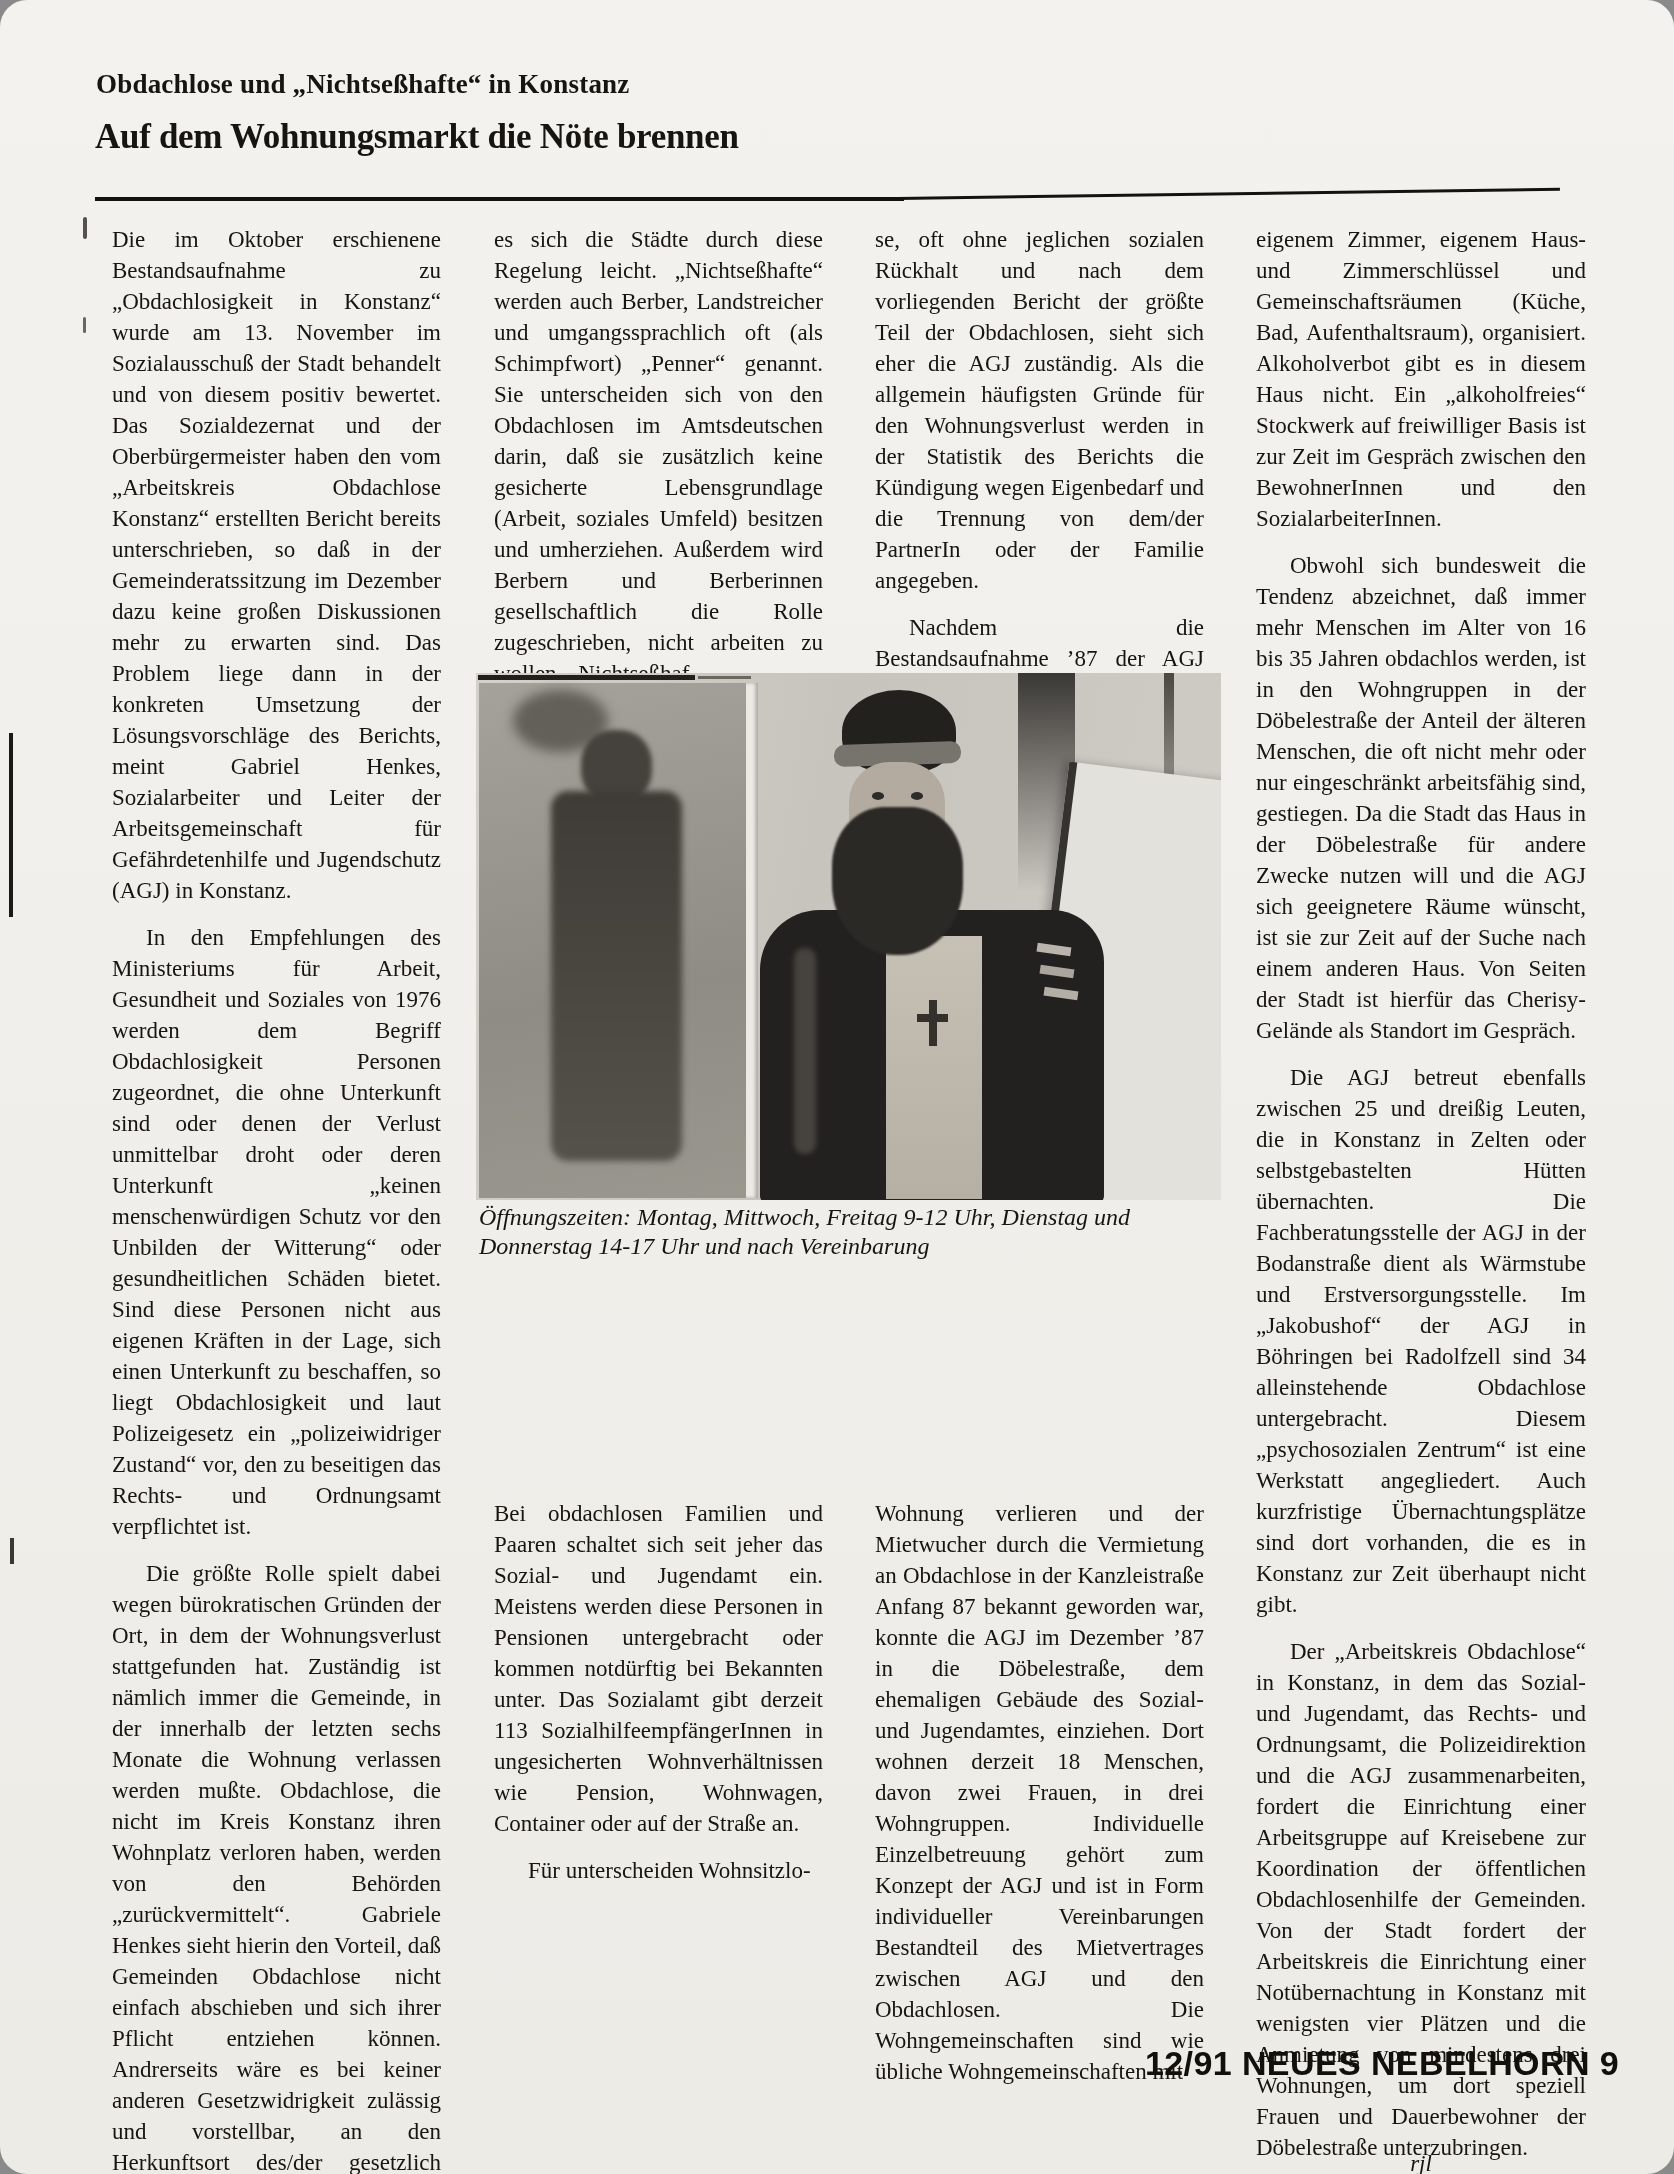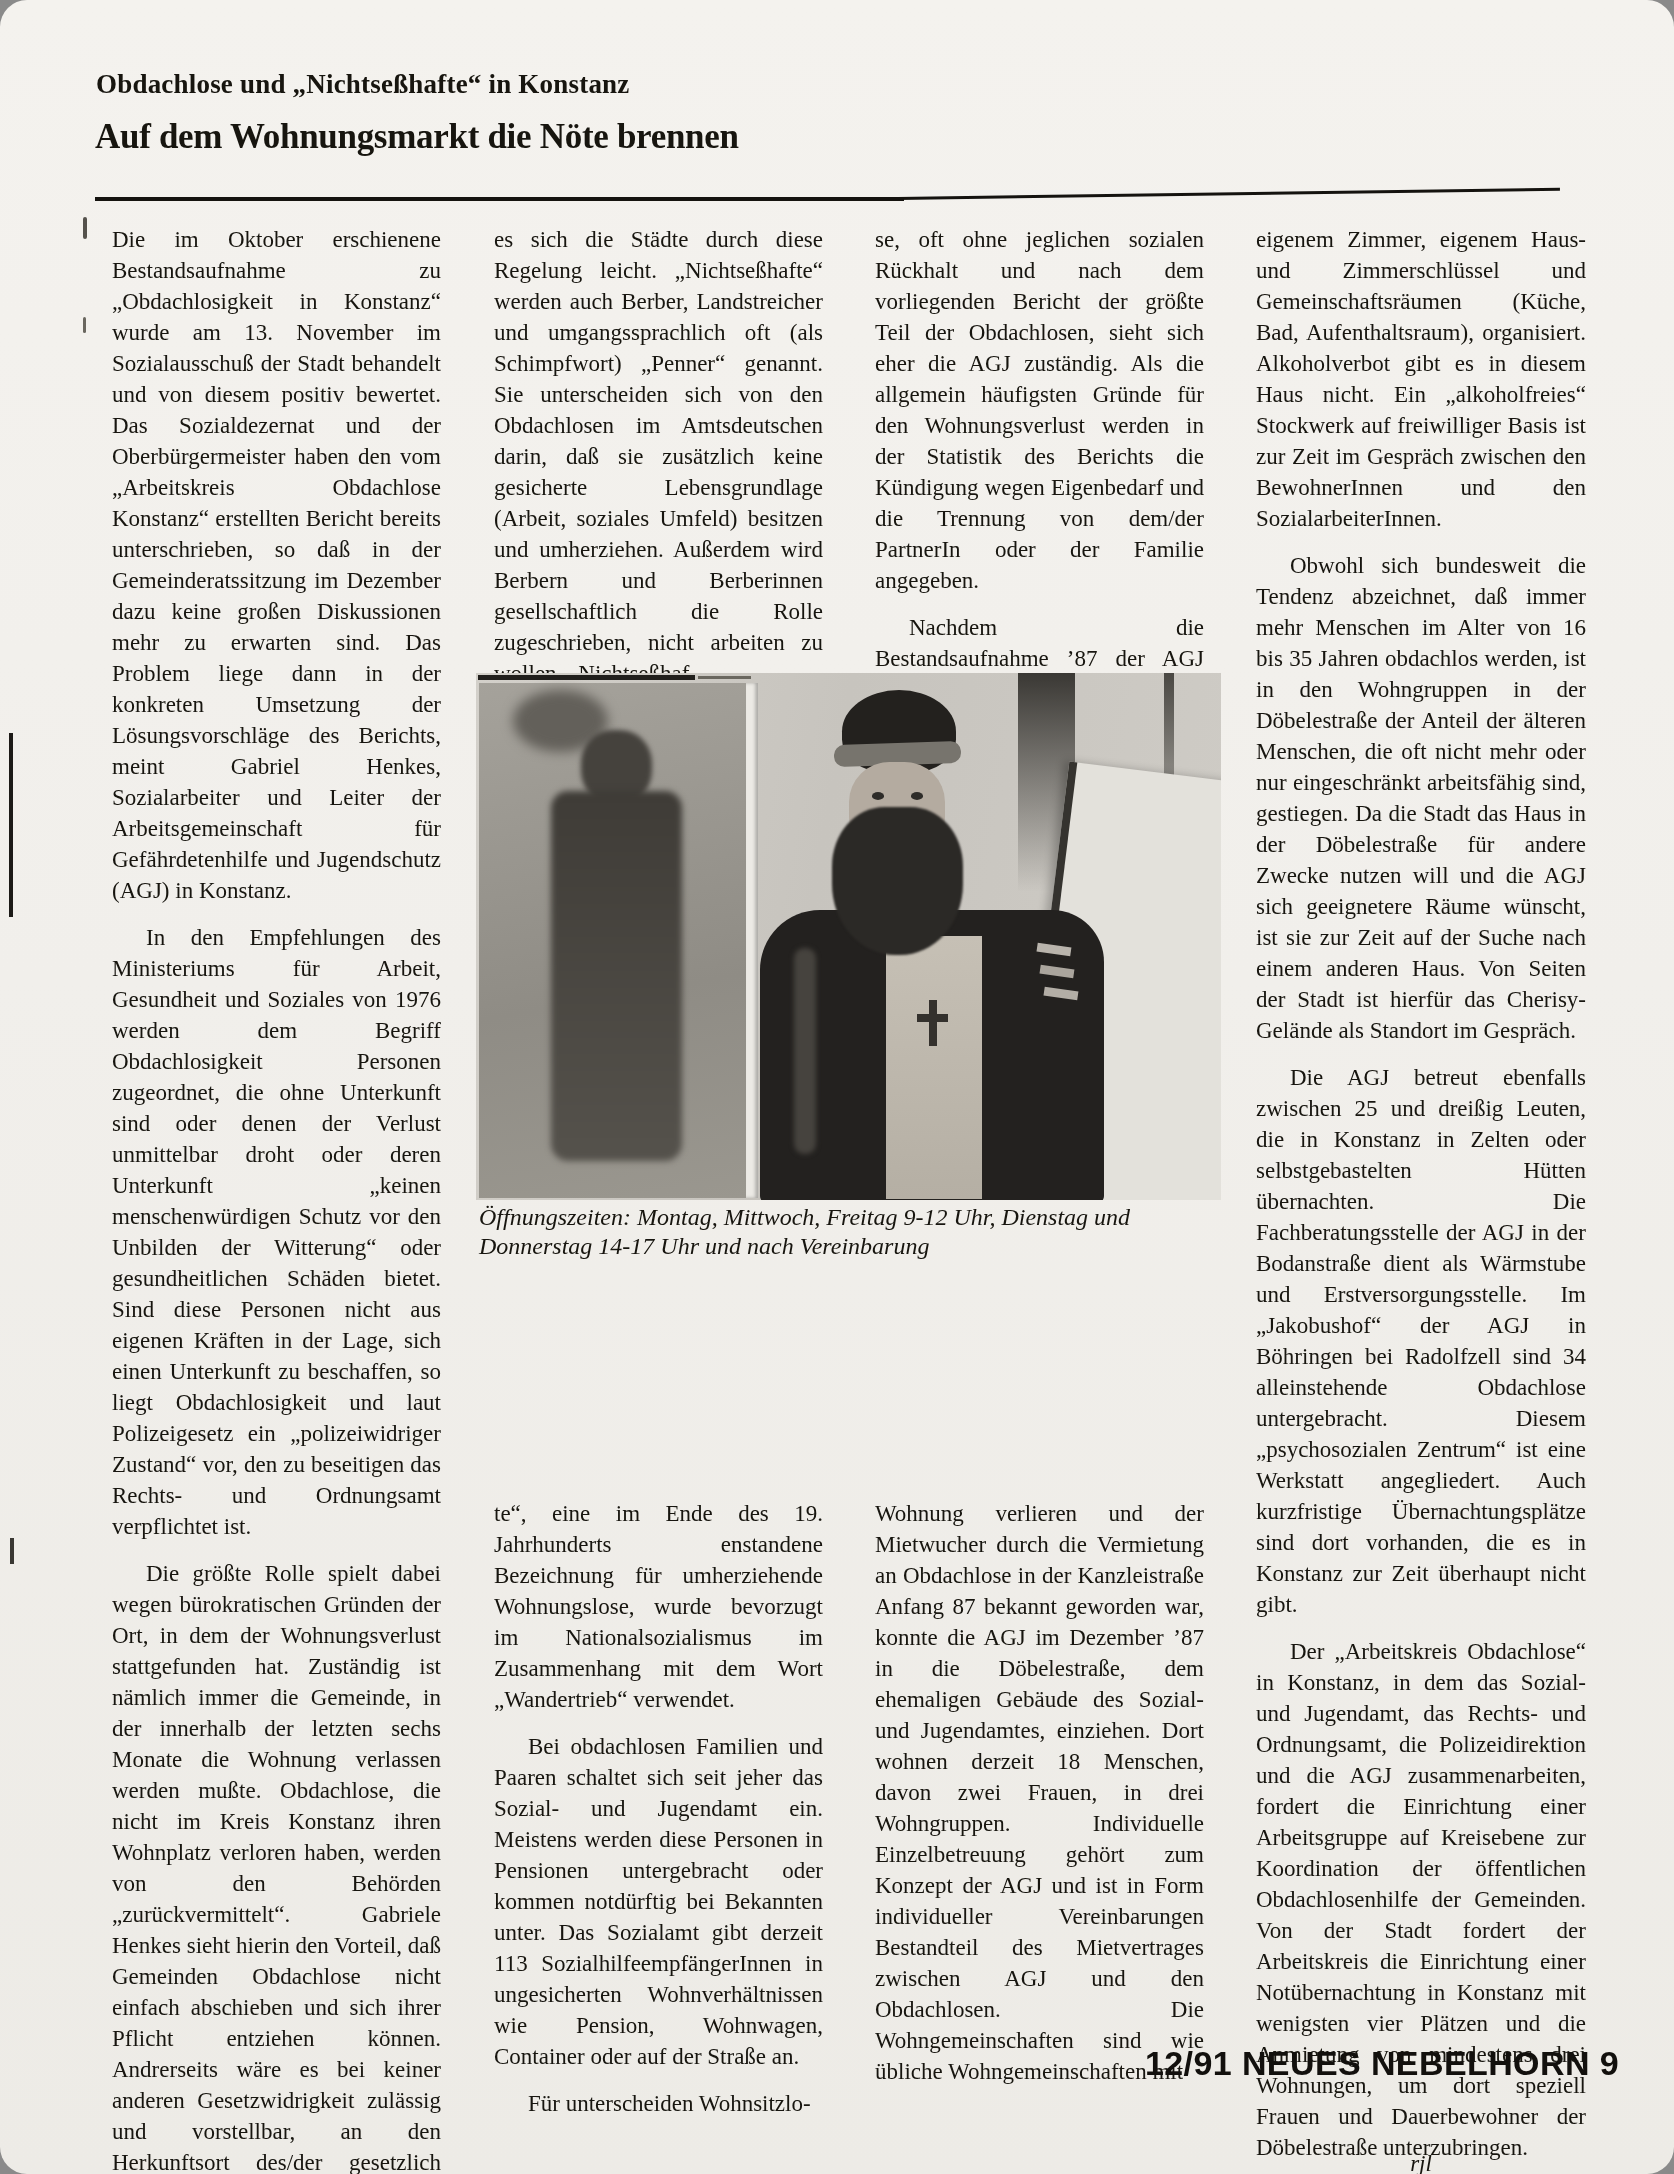--- a/index.html
+++ b/index.html
@@ -118,21 +118,20 @@
       <div class="ph-eye-r"></div>
       <div class="ph-beard"></div>
     </div>
   </div>
 
   <div class="caption">
       <p>Öffnungszeiten: Montag, Mittwoch, Freitag 9-12 Uhr, Dienstag und Donnerstag 14-17 Uhr und nach Vereinbarung</p>
     </div>
 
   <div id="col2bot" class="textcol">
-      <p>te“, eine im Ende des 19. Jahrhunderts enstandene Bezeichnung für umherziehende Wohnungslose, wurde bevorzugt im Nationalsozialismus im Zusammenhang mit dem Wort „Wandertrieb“ verwendet.</p>
       <p>Bei obdachlosen Familien und Paaren schaltet sich seit jeher das Sozial- und Jugendamt ein. Meistens werden diese Personen in Pensionen untergebracht oder kommen notdürftig bei Bekannten unter. Das Sozialamt gibt derzeit 113 SozialhilfeempfängerInnen in ungesicherten Wohnverhältnissen wie Pension, Wohnwagen, Container oder auf der Straße an.</p>
       <p>Für unterscheiden Wohnsitzlo-</p>
     </div>
   <div id="col3bot" class="textcol">
       <p>Wohnung verlieren und der Mietwucher durch die Vermietung an Obdachlose in der Kanzleistraße Anfang 87 bekannt geworden war, konnte die AGJ im Dezember ’87 in die Döbelestraße, dem ehemaligen Gebäude des Sozial- und Jugendamtes, einziehen. Dort wohnen derzeit 18 Menschen, davon zwei Frauen, in drei Wohngruppen. Individuelle Einzelbetreuung gehört zum Konzept der AGJ und ist in Form individueller Vereinbarungen Bestandteil des Mietvertrages zwischen AGJ und den Obdachlosen. Die Wohngemeinschaften sind wie übliche Wohngemeinschaften mit</p>
     </div>
 
   <div id="col4" class="textcol">
     <div>
         <p>eigenem Zimmer, eigenem Haus- und Zimmerschlüssel und Gemeinschaftsräumen (Küche, Bad, Aufenthaltsraum), organisiert. Alkoholverbot gibt es in diesem Haus nicht. Ein „alkoholfreies“ Stockwerk auf freiwilliger Basis ist zur Zeit im Gespräch zwischen den BewohnerInnen und den SozialarbeiterInnen.</p>

